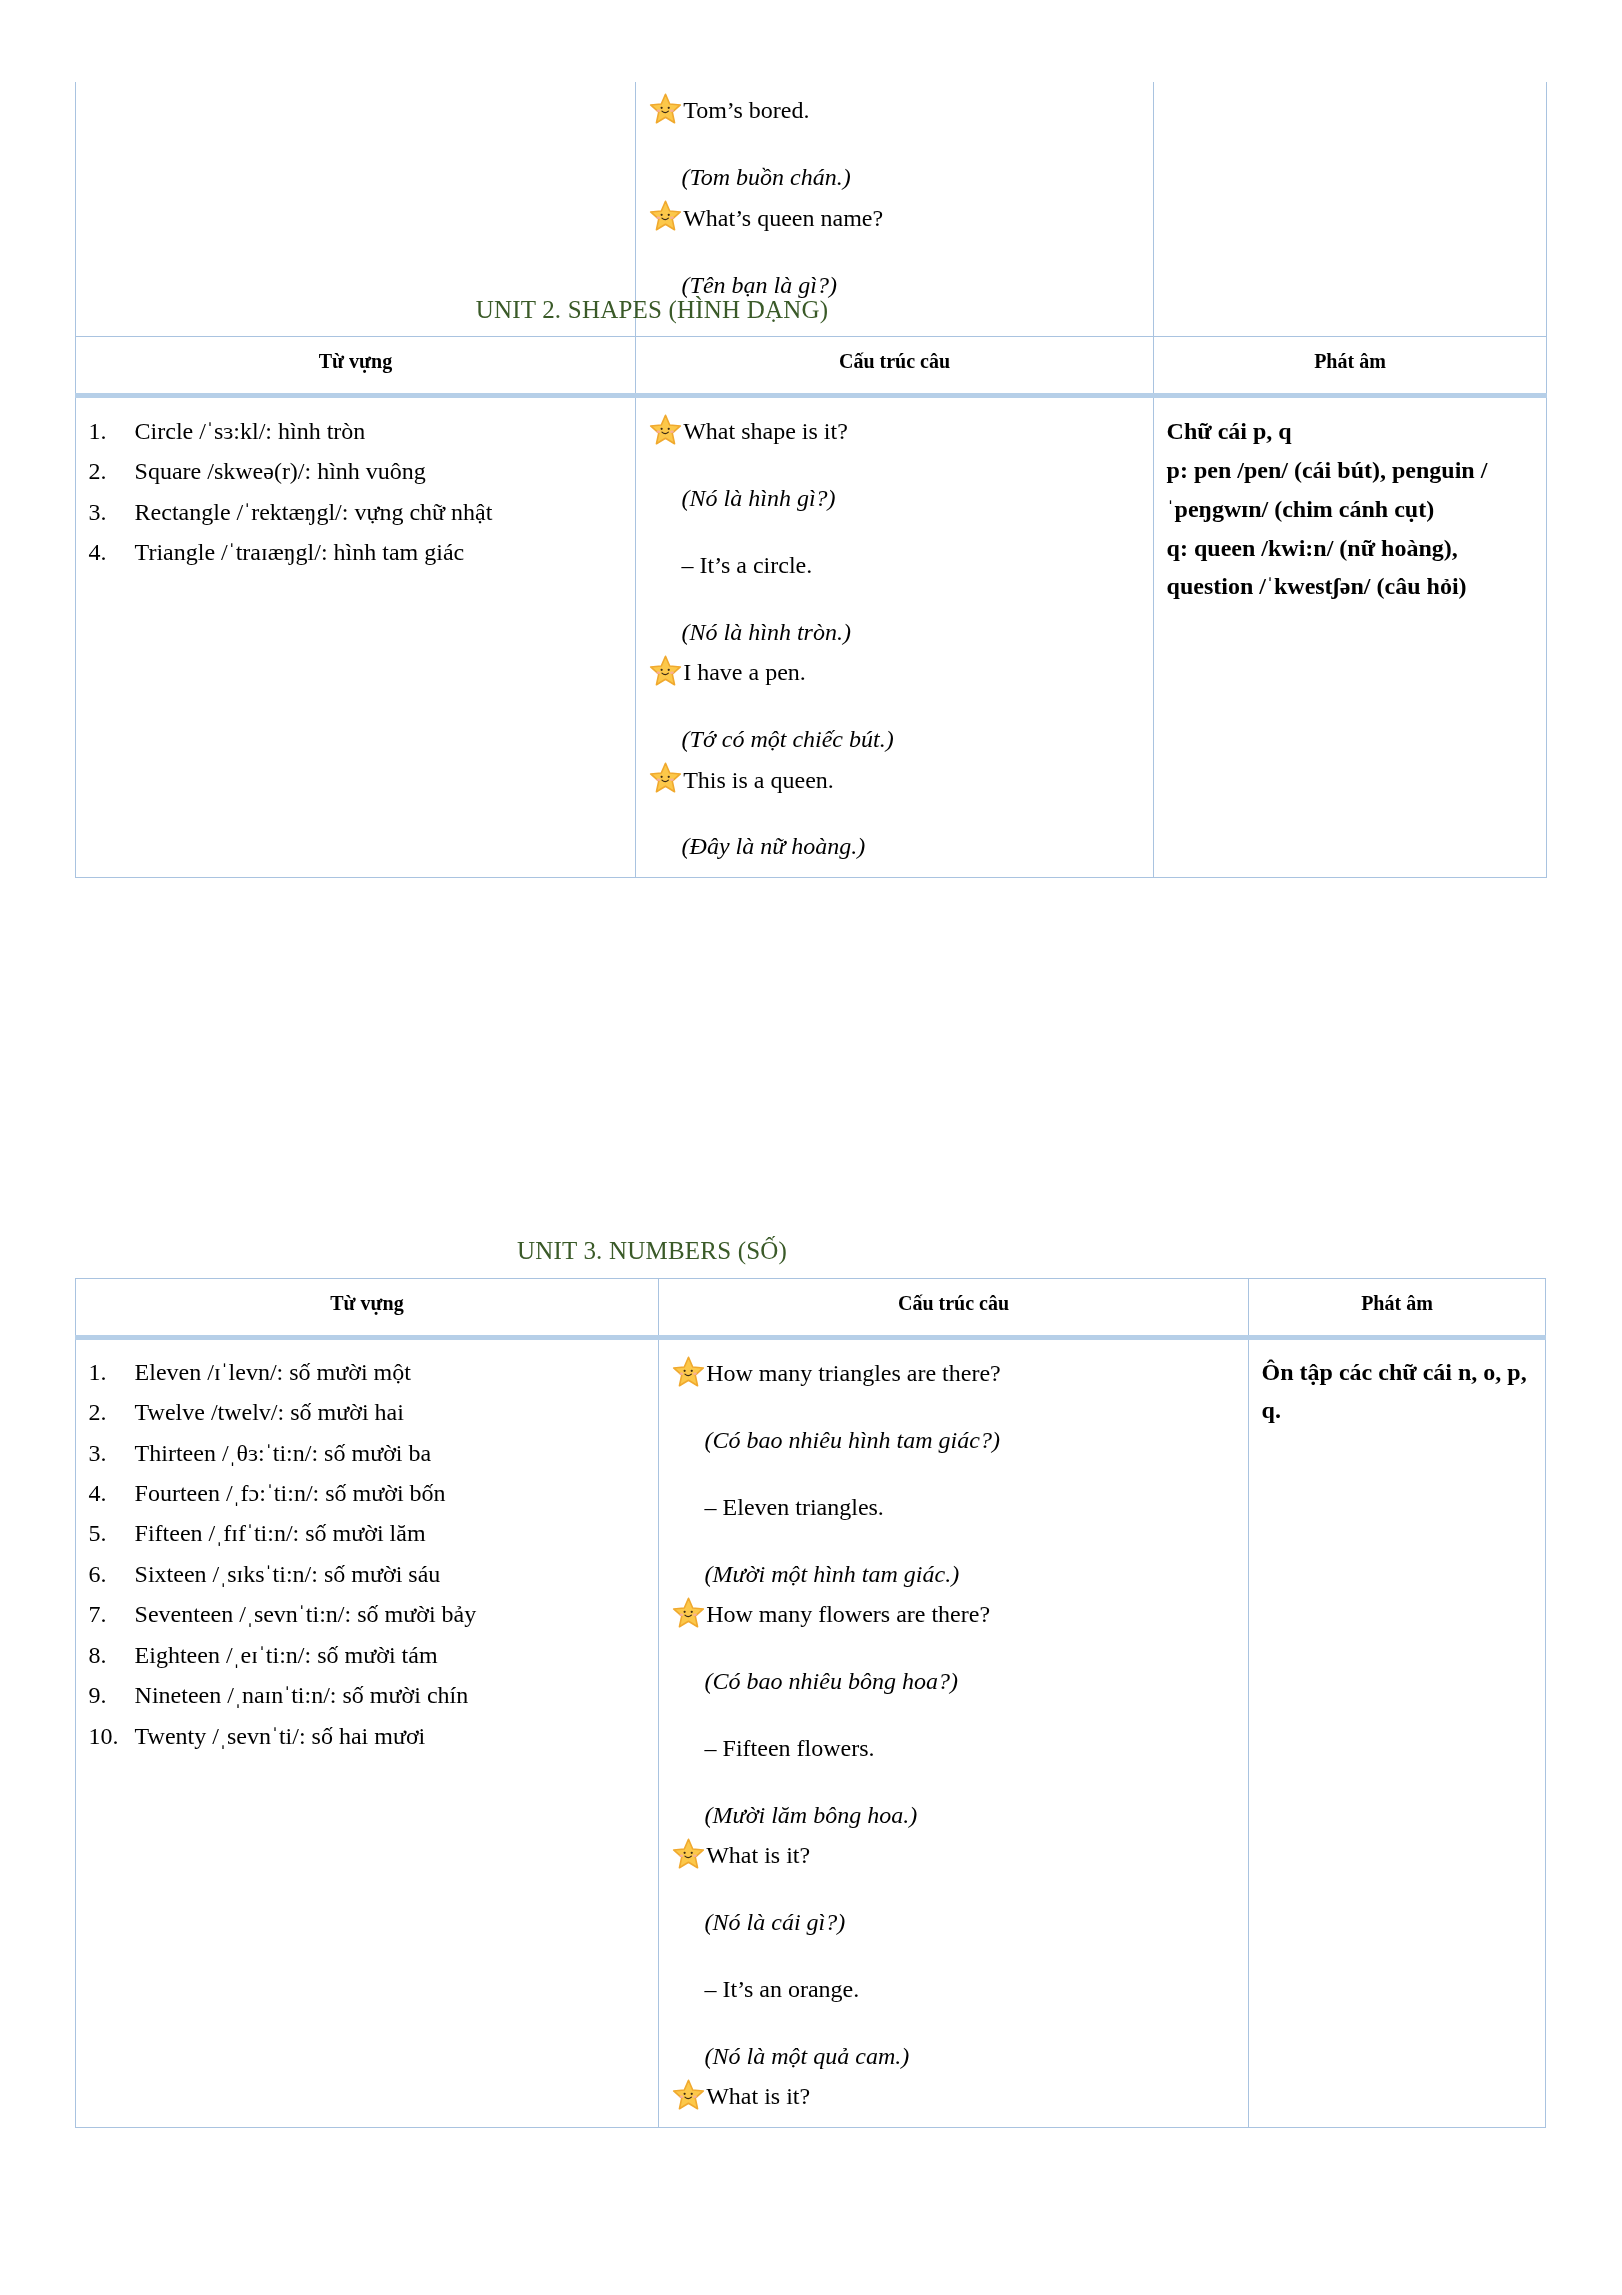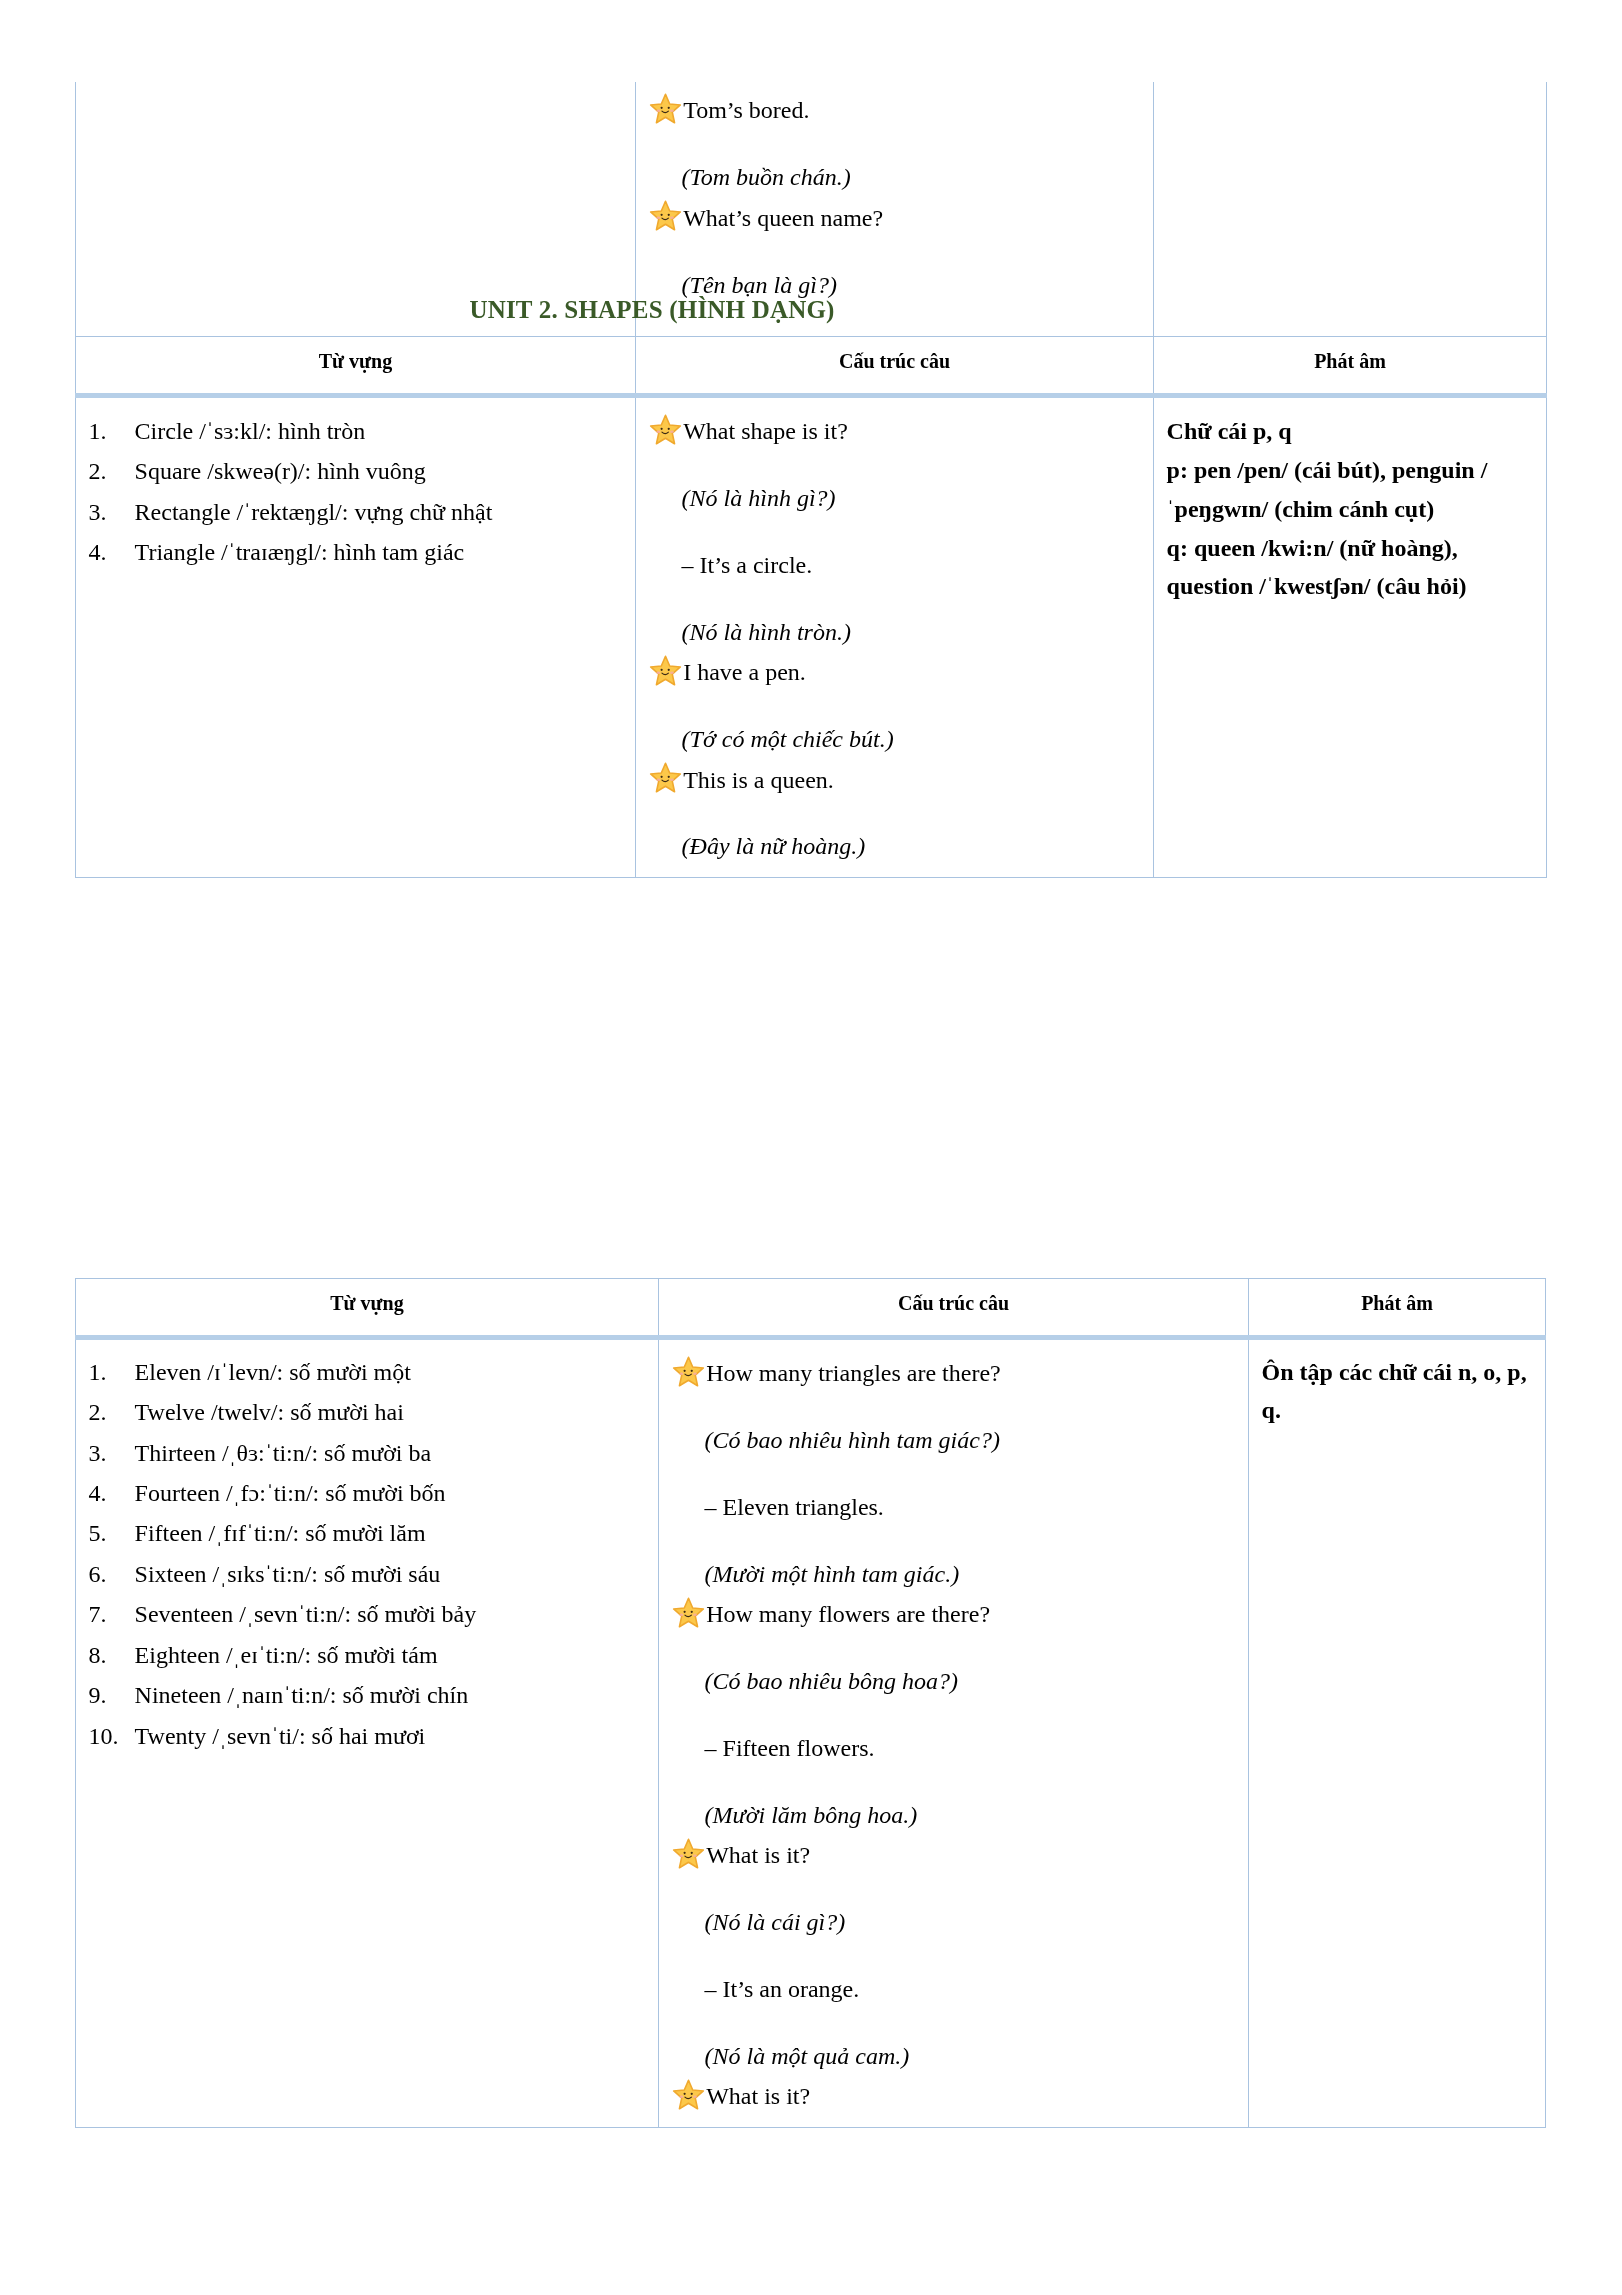--- a/index.html
+++ b/index.html
@@ -48,21 +48,21 @@
   table.ut tbody td {
     border-top: none;
   }
 
   
   .unit-heading {
     position: absolute;
     width: 100%;
     text-align: center;
     color: #3a5a28;
-    font-weight: bold;
+    font-weight: normal;
     font-size: 25px;
     letter-spacing: 0.2px;
   }
 
   
   .vocab-list {
     list-style: none;
     margin: 0;
     padding: 0;
     font-size: 24px;
@@ -273,20 +273,21 @@
           <div class="pron" id="u2-pron">
               <div>Chữ cái p, q</div>
               <div>p: pen /pen/ (cái bút), penguin /ˈpeŋgwɪn/ (chim cánh cụt)</div>
               <div>q: queen /kwi:n/ (nữ hoàng), question /ˈkwestʃən/ (câu hỏi)</div>
             </div>
         </td>
       </tr>
     </tbody>
   </table>
 
+  <div class="unit-heading" style="top:1237px;">UNIT 3. NUMBERS (SỐ)</div>
 
   <table class="ut" id="table-u3" style="left:75px; top:1278px; width:1470px;">
     <colgroup>
         <col style="width:583px">
         <col style="width:590px">
         <col style="width:297px">
       </colgroup>
     <thead>
       <tr>
         <th>Từ vựng</th>

